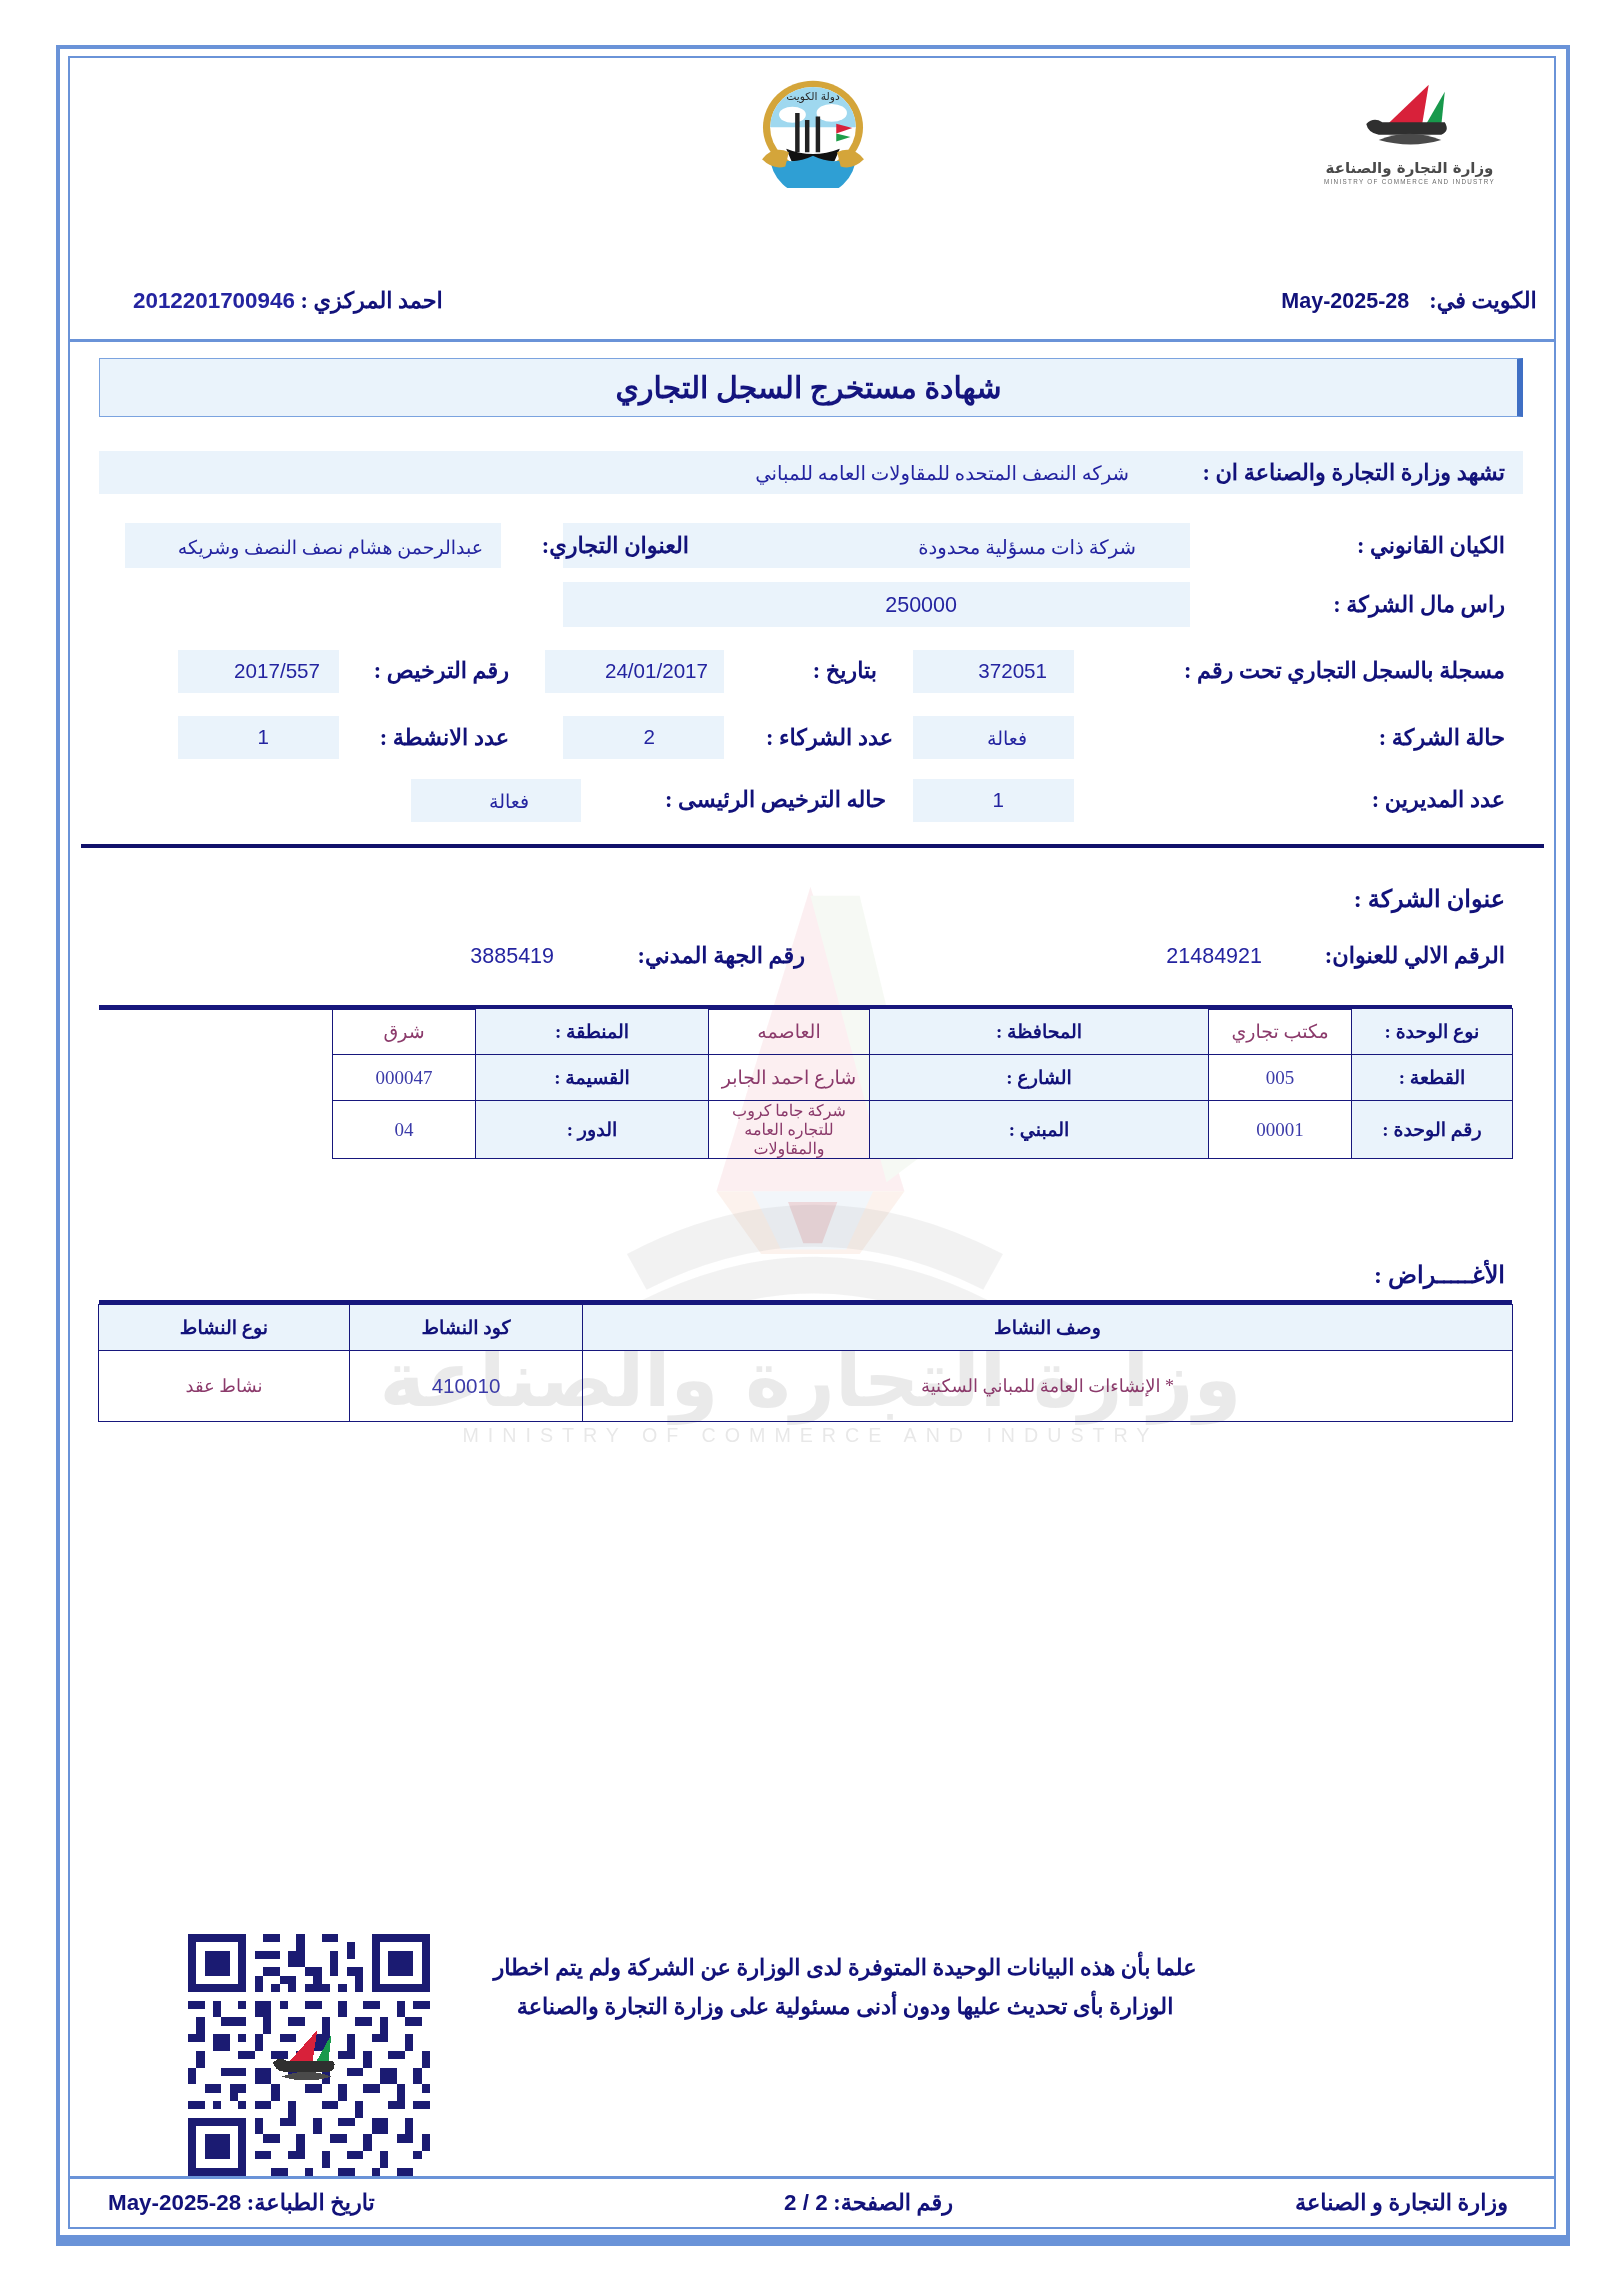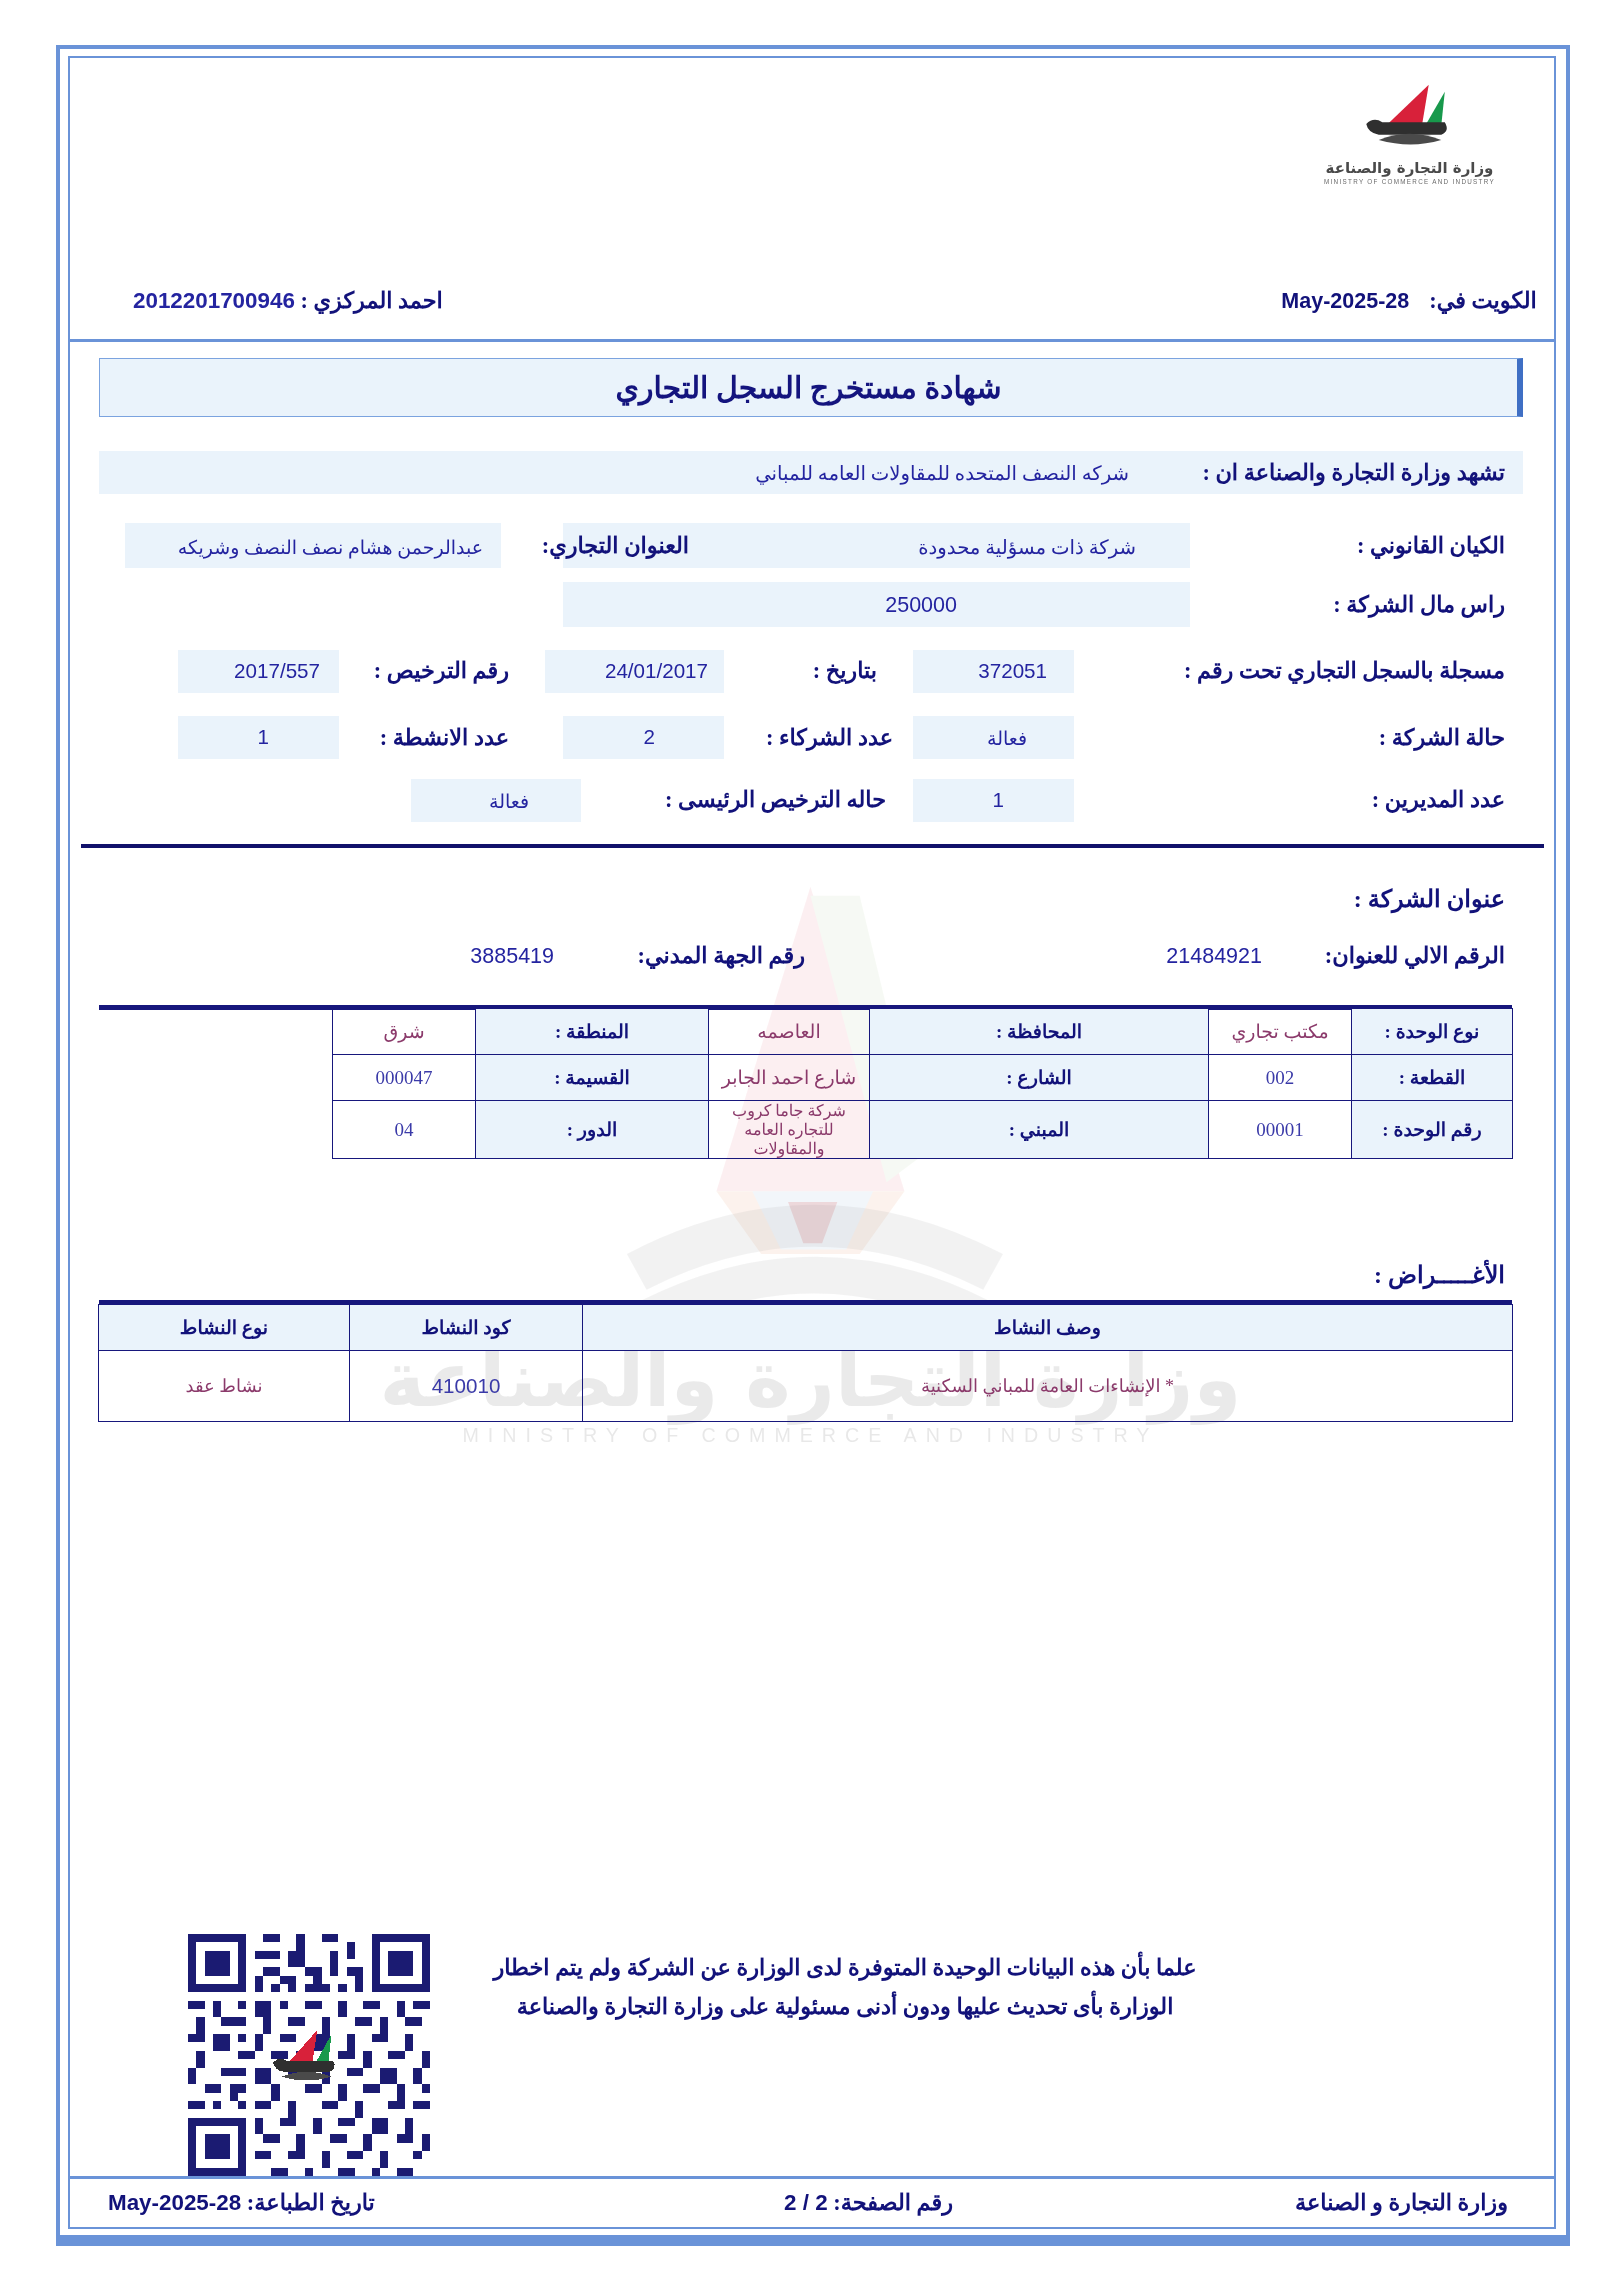--- a/index.html
+++ b/index.html
@@ -272,20 +272,37 @@
   </svg>
 
   <div class="frame-outer"></div>
   <div class="frame-inner"></div>
 
   <div class="content">
 
     <div class="logo-row">
 
 
+      <div class="logo-mid">
+        <svg width="134" height="118" viewBox="0 0 150 132">
+          <ellipse cx="75" cy="64" rx="56" ry="52" fill="#d4a53a"></ellipse>
+          <ellipse cx="75" cy="64" rx="48" ry="45" fill="#ffffff"></ellipse>
+          <path d="M27 64 a48 45 0 0 1 96 0 z" fill="#9fd8ef"></path>
+          <ellipse cx="52" cy="50" rx="15" ry="9" fill="#ffffff"></ellipse>
+          <ellipse cx="96" cy="48" rx="17" ry="10" fill="#ffffff"></ellipse>
+          <path d="M55 92 l0 -44 l5 0 l0 44 z M66 92 l0 -36 l5 0 l0 36 z M78 92 l0 -40 l5 0 l0 40 z" fill="#222"></path>
+          <path d="M45 88 q30 12 60 0 l-6 14 q-24 8 -48 0 z" fill="#111111"></path>
+          <path d="M27 96 a48 45 0 0 0 96 0 q-24 12 -48 0 q-24 12 -48 0 z" fill="#2f9fd4"></path>
+          <path d="M101 60 l18 5 l-18 6 z" fill="#d8213a"></path>
+          <path d="M101 71 l16 4 l-16 5 z" fill="#1f9e4a"></path>
+          <path d="M18 100 q12 -16 30 -8 l-4 16 q-14 4 -26 -8 z" fill="#d4a53a"></path>
+          <path d="M132 100 q-12 -16 -30 -8 l4 16 q14 4 26 -8 z" fill="#d4a53a"></path>
+          <text x="75" y="34" text-anchor="middle" font-family="DejaVu Sans, sans-serif" font-size="12" fill="#2b2b2b">دولة الكويت</text>
+        </svg>
+      </div>
 
       <div class="logo-right">
         <svg width="116" height="72" viewBox="0 0 130 80">
           <path d="M36 54 L86 6 L78 54 Z" fill="#d8213a"></path>
           <path d="M82 52 L104 14 L100 52 Z" fill="#18994c"></path>
           <path d="M16 50 q8 -8 18 -2 l70 0 q6 10 -4 14 l-70 0 q-12 -2 -14 -12 z" fill="#2f2f2f"></path>
           <path d="M30 68 q34 -14 70 0 q-34 10 -70 0 z" fill="#4a4a4a"></path>
         </svg>
         <div class="moci-ar">وزارة التجارة والصناعة</div>
         <div class="moci-en">MINISTRY OF COMMERCE AND INDUSTRY</div>
@@ -386,21 +403,21 @@
         <tr>
           <td class="cell-lbl">نوع الوحدة :</td>
           <td class="cell-val cell-val-pink">مكتب تجاري</td>
           <td class="cell-lbl">المحافظة :</td>
           <td class="cell-val cell-val-pink">العاصمه</td>
           <td class="cell-lbl">المنطقة :</td>
           <td class="cell-val cell-val-pink">شرق</td>
         </tr>
         <tr>
           <td class="cell-lbl">القطعة :</td>
-          <td class="cell-val">002</td>
+          <td class="cell-val">005</td>
           <td class="cell-lbl">الشارع :</td>
           <td class="cell-val cell-val-pink">شارع احمد الجابر</td>
           <td class="cell-lbl">القسيمة :</td>
           <td class="cell-val">000047</td>
         </tr>
         <tr>
           <td class="cell-lbl">رقم  الوحدة :</td>
           <td class="cell-val">00001</td>
           <td class="cell-lbl">المبني :</td>
           <td class="cell-val cell-val-pink" style="font-size:16px">شركة جاما كروب للتجاره العامه والمقاولات</td>

